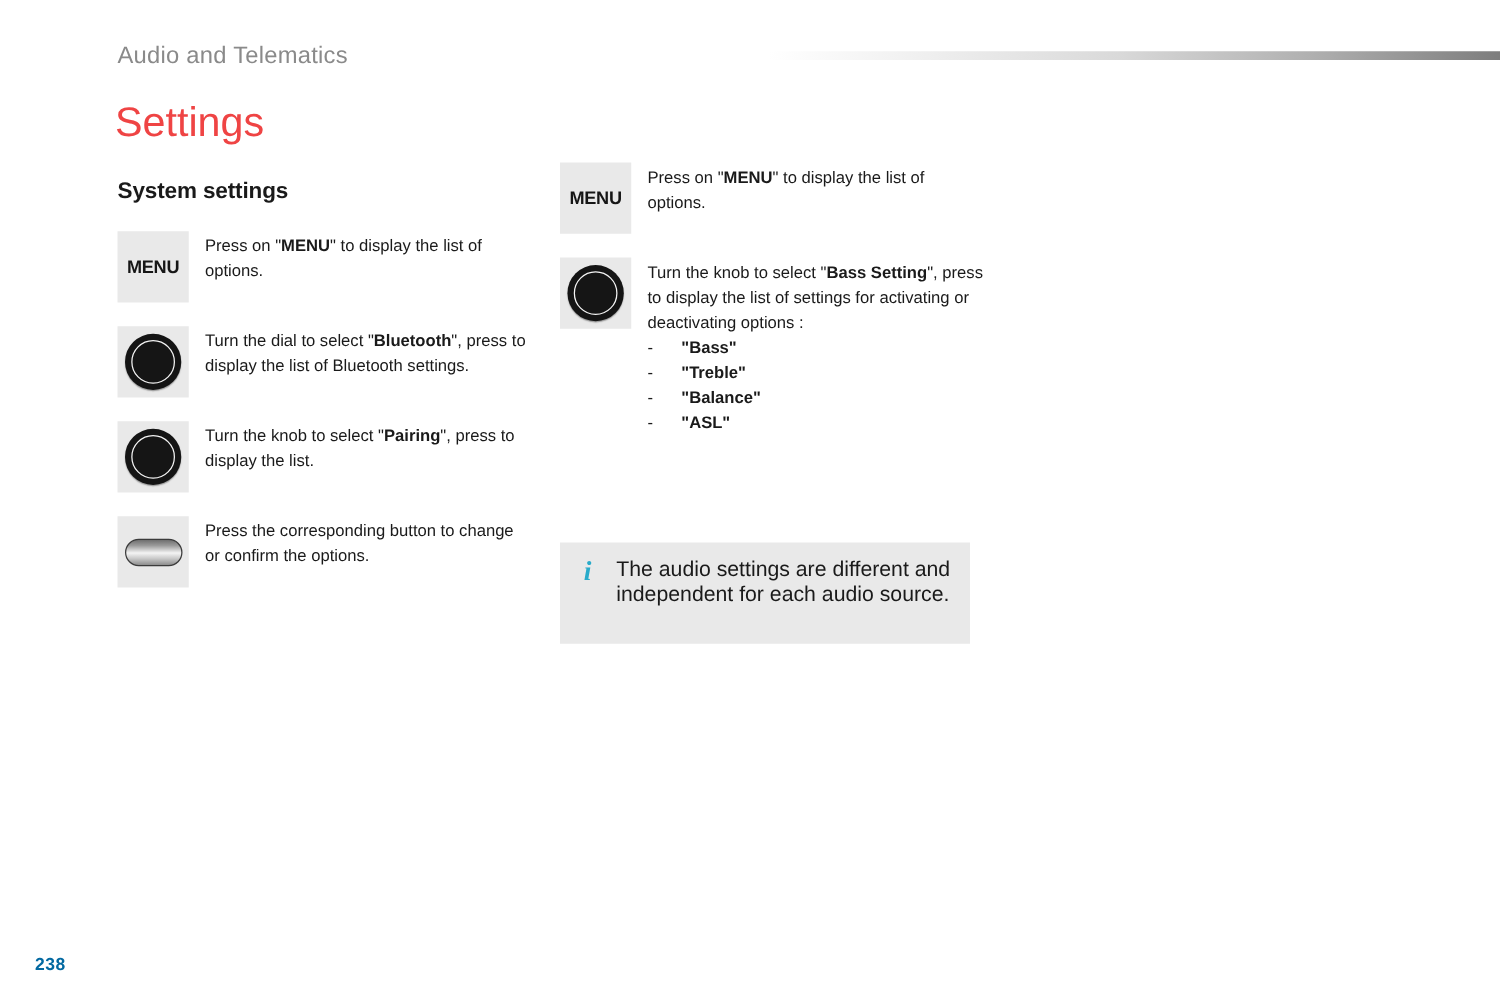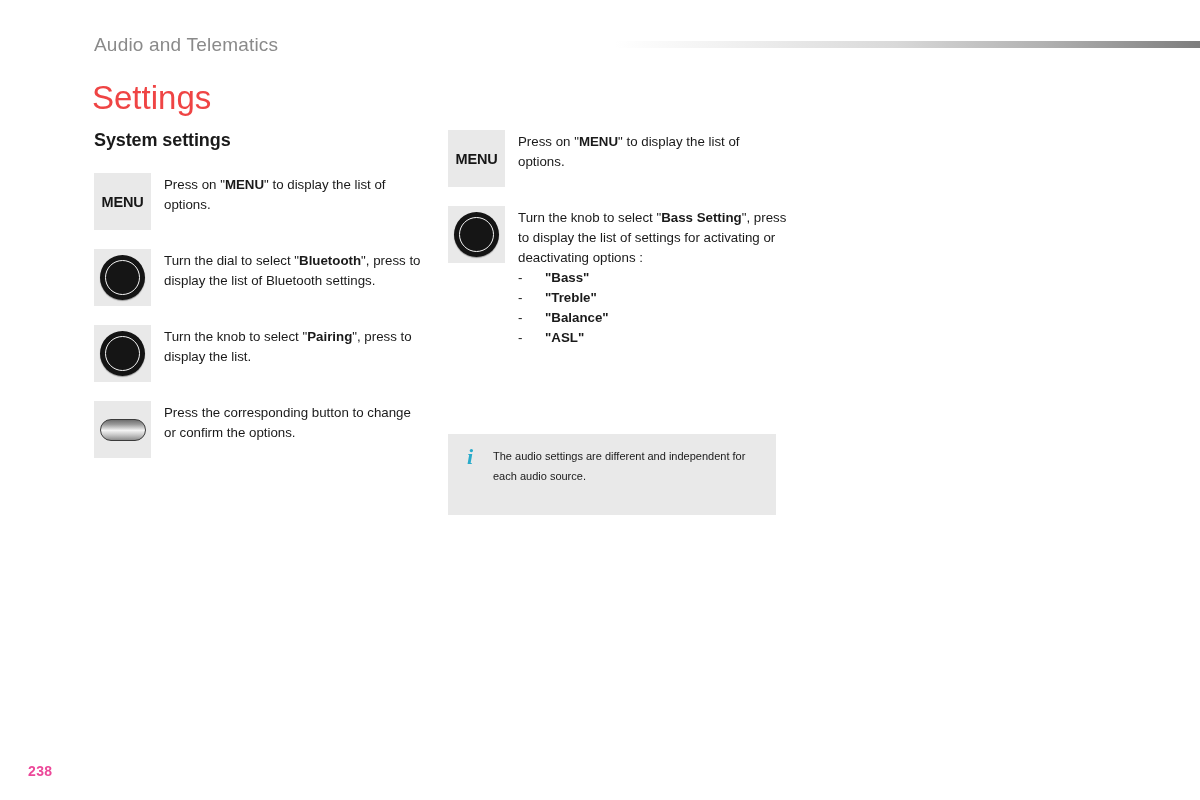--- a/index.html
+++ b/index.html
@@ -58,21 +58,21 @@
     position: absolute;
     top: 130px;
   }
   .col-left  { left: 94px;  width: 330px; }
   .col-right { left: 448px; width: 340px; }
 
   .section-heading {
     font-size: 18px;
     font-weight: bold;
     color: #1a1a1a;
-    margin: 0 0 23px 0;
+    margin: 12px 0 23px 0;
     letter-spacing: -0.1px;
     line-height: 20px;
   }
 
   
   .row {
     position: relative;
     min-height: 57px;
     margin-bottom: 19px;
   }
@@ -174,33 +174,33 @@
     color: #29abca;
     text-align: center;
     line-height: 24px;
     font-family: "Liberation Serif", serif;
   }
   .info-text {
     position: absolute;
     left: 45px;
     top: 12px;
     width: 270px;
-    font-size: 11px;
+    font-size: 17px;
     line-height: 20px;
     color: #1a1a1a;
   }
 
   
   .folio {
     position: absolute;
     left: 28px;
     top: 763px;
     font-size: 14px;
     font-weight: bold;
-    color: #ec4899;
+    color: #0369a1;
     letter-spacing: 0.4px;
   }
 </style>
 </head>
 <body>
 
 <div class="page">
 
   <div class="top-rule"></div>
 

